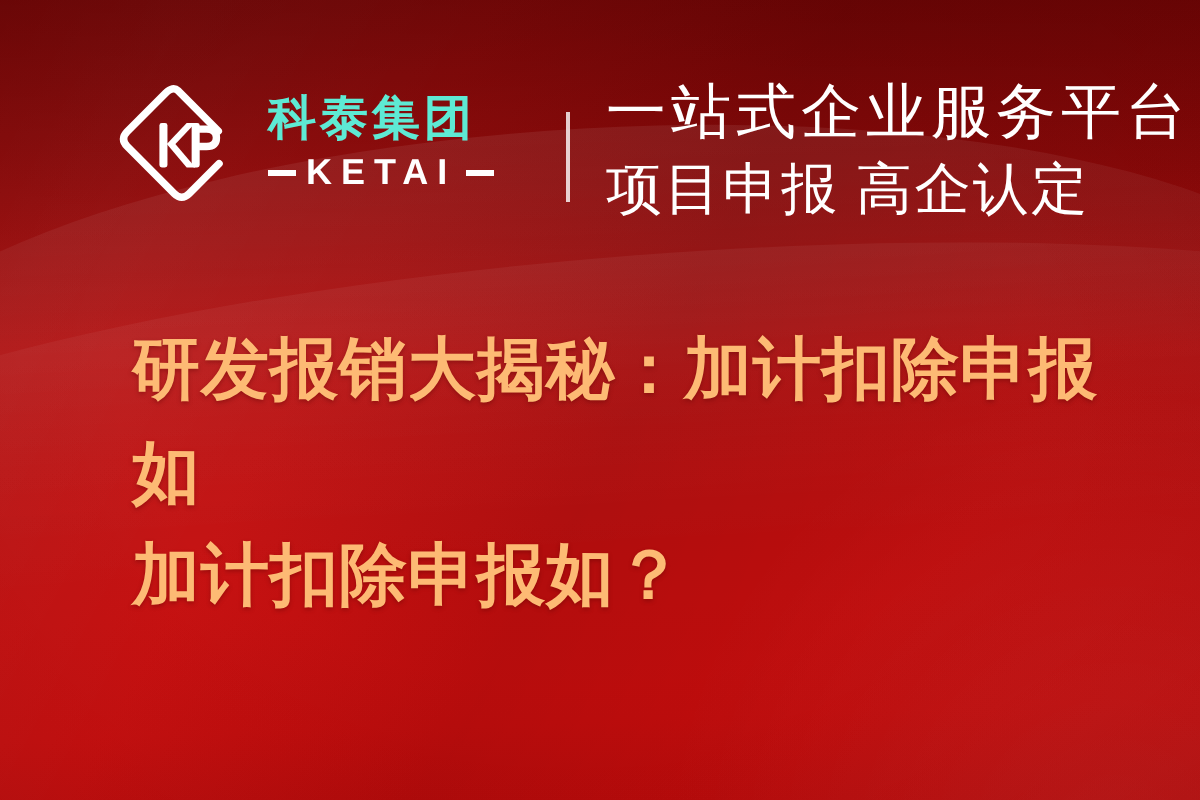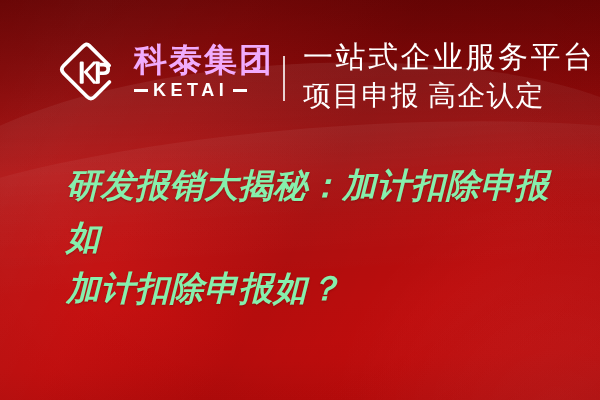--- a/index.html
+++ b/index.html
@@ -87,23 +87,23 @@
     flex: 0 0 62px;
     display: block;
   }
   .logo-words {
     margin-left: 14px;
     display: flex;
     flex-direction: column;
     justify-content: center;
   }
   .logo-cn {
-    font-size: 33px;
+    font-size: 24px;
     font-weight: bold;
-    color: #f0abfc;
+    color: #5eead4;
     letter-spacing: 2px;
     line-height: 1.05;
     font-family: "Liberation Sans", "DejaVu Sans", sans-serif;
     white-space: nowrap;
   }
   .logo-en-row {
     display: flex;
     align-items: center;
     margin-top: 3px;
     white-space: nowrap;
@@ -156,26 +156,25 @@
   }
 
   
   .title {
     position: absolute;
     left: 66px;
     top: 160px;
     width: 500px;
     font-size: 34px;
     font-weight: bold;
-    color: #86efac;
+    color: #fdba74;
     line-height: 1.52;
     letter-spacing: 0.5px;
     font-family: "Liberation Sans", "DejaVu Sans", sans-serif;
     text-shadow: 0 1px 2px rgba(80,0,0,0.35);
-    font-style: italic;
   }
 </style>
 </head>
 <body>
 
 <div id="poster">
 
   <div class="bg-base"></div>
   <div class="bg-diag"></div>
   <div class="bg-topdark"></div>

